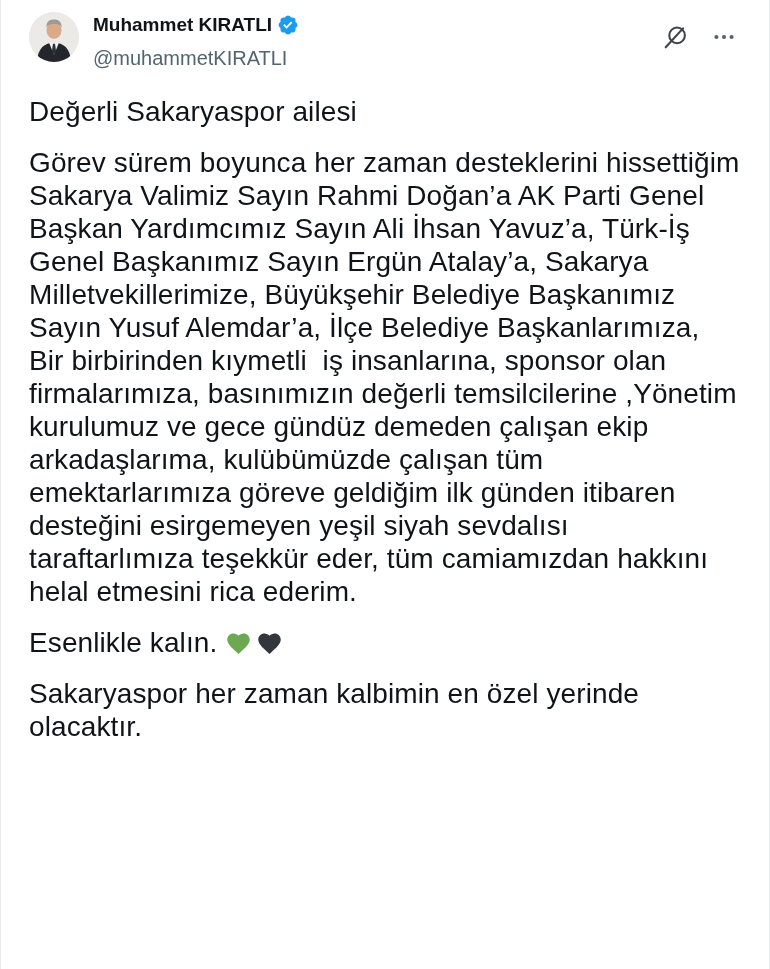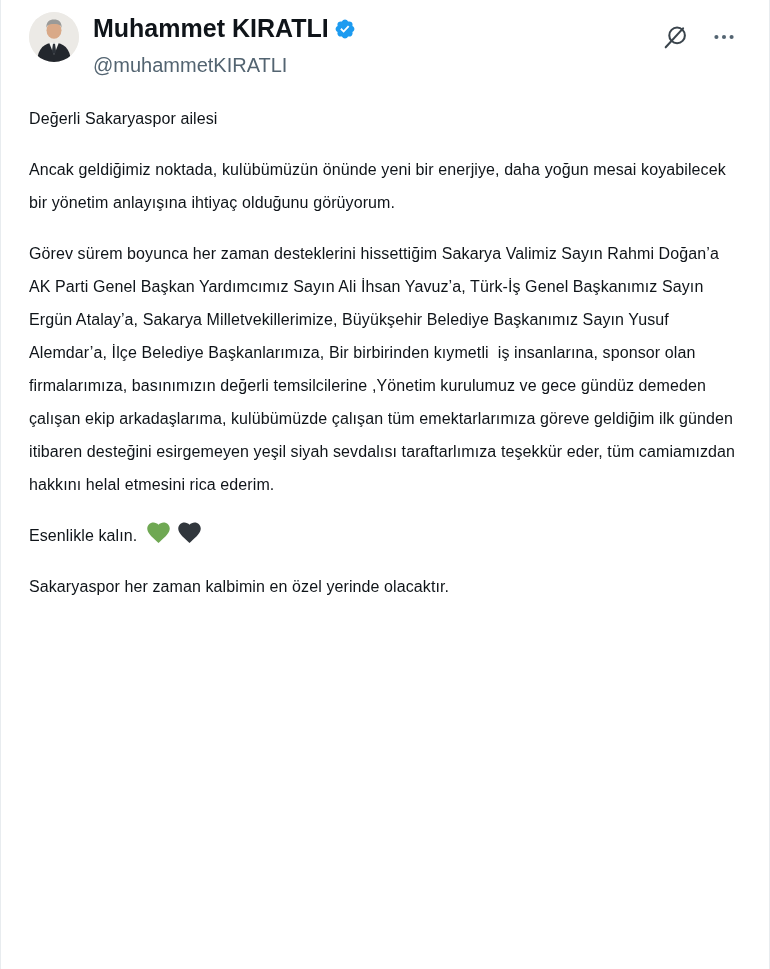--- a/index.html
+++ b/index.html
@@ -37,21 +37,21 @@
     display: flex;
     flex-direction: column;
     line-height: 1.25;
   }
   .name-row {
     display: flex;
     align-items: center;
     gap: 5px;
   }
   .display-name {
-    font-size: 25px;
+    font-size: 19px;
     font-weight: 700;
     color: #0f1419;
     cursor: pointer;
   }
   .verified-icon { width: 22px; height: 22px; display: inline-block; }
   .handle {
     font-size: 20px;
     color: #536471;
     margin-top: 9px;
   }
@@ -67,21 +67,21 @@
     background: none;
     border: none;
     cursor: pointer;
     padding: 2px;
     display: flex;
     align-items: center;
     justify-content: center;
   }
   .tweet-body { margin-top: 6px; }
   .tweet-body p {
-    font-size: 16px;
+    font-size: 28px;
     line-height: 33px;
     color: #0f1419;
     margin: 18px 0 0 0;
     white-space: pre-wrap;
     letter-spacing: 0.1px;
   }
   .tweet-body p:first-child { margin-top: 24px; }
   .hearts {
     display: inline-flex;
     align-items: center;
@@ -133,21 +133,20 @@
           <circle cx="5" cy="12" r="1.9" fill="#536471"></circle>
           <circle cx="12" cy="12" r="1.9" fill="#536471"></circle>
           <circle cx="19" cy="12" r="1.9" fill="#536471"></circle>
         </svg>
       </button>
     </div>
   </div>
 
   <div class="tweet-body">
     <p>Değerli Sakaryaspor ailesi</p>
-    <p>Ancak geldiğimiz noktada, kulübümüzün önünde yeni bir enerjiye, daha yoğun mesai koyabilecek bir yönetim anlayışına ihtiyaç olduğunu görüyorum.</p>
     <p>Görev sürem boyunca her zaman desteklerini hissettiğim Sakarya Valimiz Sayın Rahmi Doğan’a AK Parti Genel Başkan Yardımcımız Sayın Ali İhsan Yavuz’a, Türk-İş Genel Başkanımız Sayın Ergün Atalay’a, Sakarya Milletvekillerimize, Büyükşehir Belediye Başkanımız Sayın Yusuf Alemdar’a, İlçe Belediye Başkanlarımıza, Bir birbirinden kıymetli  iş insanlarına, sponsor olan firmalarımıza, basınımızın değerli temsilcilerine ,Yönetim kurulumuz ve gece gündüz demeden çalışan ekip arkadaşlarıma, kulübümüzde çalışan tüm emektarlarımıza göreve geldiğim ilk günden itibaren desteğini esirgemeyen yeşil siyah sevdalısı taraftarlımıza teşekkür eder, tüm camiamızdan hakkını helal etmesini rica ederim.</p>
     <p><span>Esenlikle kalın.</span><span class="hearts"><span class="heart-icon"><svg viewBox="0 0 24 24" width="27" height="27">
               <path fill="#6fa853" d="M12 21.35l-1.45-1.32C5.4 15.36 2 12.28 2 8.5 2 5.42 4.42 3 7.5 3c1.74 0 3.41.81 4.5 2.09C13.09 3.81 14.76 3 16.5 3 19.58 3 22 5.42 22 8.5c0 3.78-3.4 6.86-8.55 11.54L12 21.35z"></path>
             </svg></span><span class="heart-icon"><svg viewBox="0 0 24 24" width="27" height="27">
               <path fill="#31373d" d="M12 21.35l-1.45-1.32C5.4 15.36 2 12.28 2 8.5 2 5.42 4.42 3 7.5 3c1.74 0 3.41.81 4.5 2.09C13.09 3.81 14.76 3 16.5 3 19.58 3 22 5.42 22 8.5c0 3.78-3.4 6.86-8.55 11.54L12 21.35z"></path>
             </svg></span></span></p>
     <p>Sakaryaspor her zaman kalbimin en özel yerinde olacaktır.</p>
   </div>
 
 </div>

